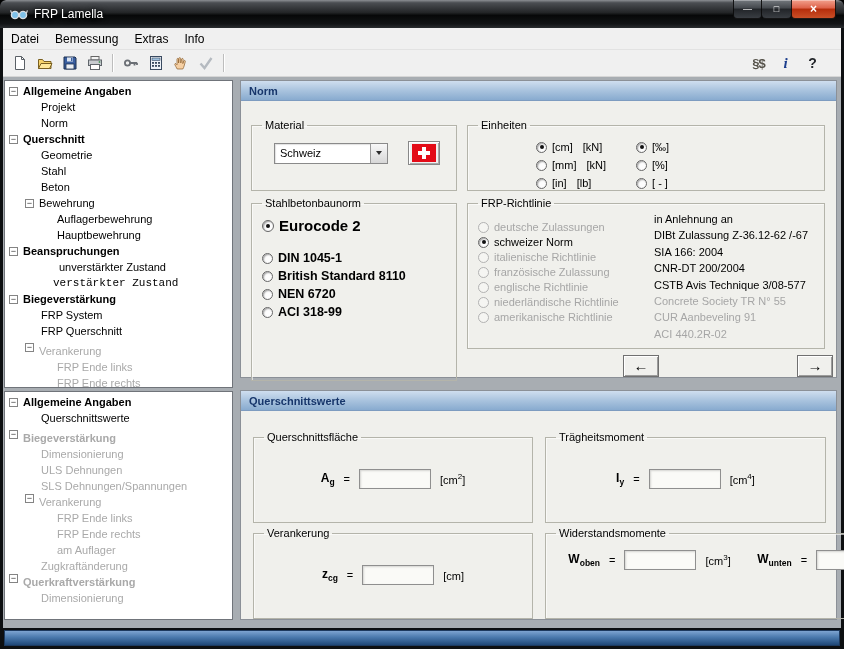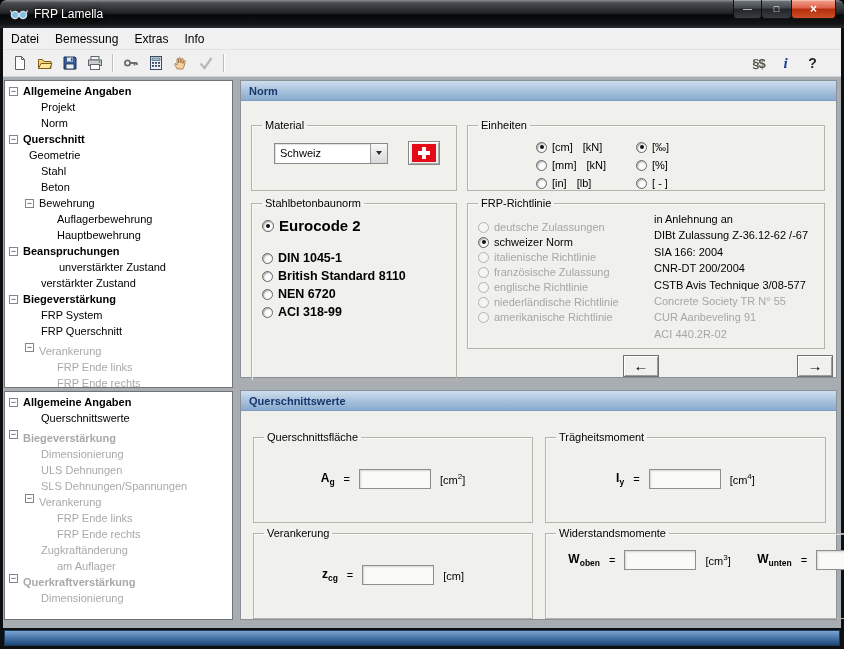--- a/index.html
+++ b/index.html
@@ -263,21 +263,21 @@
         <span class="tree-label">Projekt</span>
       </div>
       <div class="tree-row" style="padding-left: 20px;">
         <span class="box-spacer"></span>
         <span class="tree-label">Norm</span>
       </div>
       <div class="tree-row" style="padding-left: 4px;">
         <span class="expand-box">−</span>
         <span class="tree-label bold">Querschnitt</span>
       </div>
-      <div class="tree-row" style="padding-left: 8px;">
+      <div class="tree-row" style="padding-left: 20px;">
         <span class="box-spacer"></span>
         <span class="tree-label">Geometrie</span>
       </div>
       <div class="tree-row" style="padding-left: 20px;">
         <span class="box-spacer"></span>
         <span class="tree-label">Stahl</span>
       </div>
       <div class="tree-row" style="padding-left: 20px;">
         <span class="box-spacer"></span>
         <span class="tree-label">Beton</span>
@@ -295,21 +295,21 @@
         <span class="tree-label">Hauptbewehrung</span>
       </div>
       <div class="tree-row" style="padding-left: 4px;">
         <span class="expand-box">−</span>
         <span class="tree-label bold">Beanspruchungen</span>
       </div>
       <div class="tree-row" style="padding-left: 38px;">
         <span class="box-spacer"></span>
         <span class="tree-label">unverstärkter Zustand</span>
       </div>
-      <div class="tree-row" style="padding-left: 20px;">
+      <div class="tree-row" style="padding-left: 32px; font-family: Liberation Mono, monospace;">
         <span class="box-spacer"></span>
         <span class="tree-label">verstärkter Zustand</span>
       </div>
       <div class="tree-row" style="padding-left: 4px;">
         <span class="expand-box">−</span>
         <span class="tree-label bold">Biegeverstärkung</span>
       </div>
       <div class="tree-row" style="padding-left: 20px;">
         <span class="box-spacer"></span>
         <span class="tree-label">FRP System</span>
@@ -361,27 +361,27 @@
         <span class="tree-label disabled">Verankerung</span>
       </div>
       <div class="tree-row" style="padding-left: 36px;">
         <span class="box-spacer"></span>
         <span class="tree-label disabled">FRP Ende links</span>
       </div>
       <div class="tree-row" style="padding-left: 36px;">
         <span class="box-spacer"></span>
         <span class="tree-label disabled">FRP Ende rechts</span>
       </div>
+      <div class="tree-row" style="padding-left: 36px;">
+        <span class="box-spacer"></span>
+        <span class="tree-label disabled">am Auflager</span>
+      </div>
       <div class="tree-row" style="padding-left: 20px;">
         <span class="box-spacer"></span>
         <span class="tree-label disabled">Zugkraftänderung</span>
-      </div>
-      <div class="tree-row" style="padding-left: 36px;">
-        <span class="box-spacer"></span>
-        <span class="tree-label disabled">am Auflager</span>
       </div>
       <div class="tree-row" style="padding-left: 4px;">
         <span class="expand-box">−</span>
         <span class="tree-label bold disabled">Querkraftverstärkung</span>
       </div>
       <div class="tree-row" style="padding-left: 20px;">
         <span class="box-spacer"></span>
         <span class="tree-label disabled">Dimensionierung</span>
       </div>
     </div>

